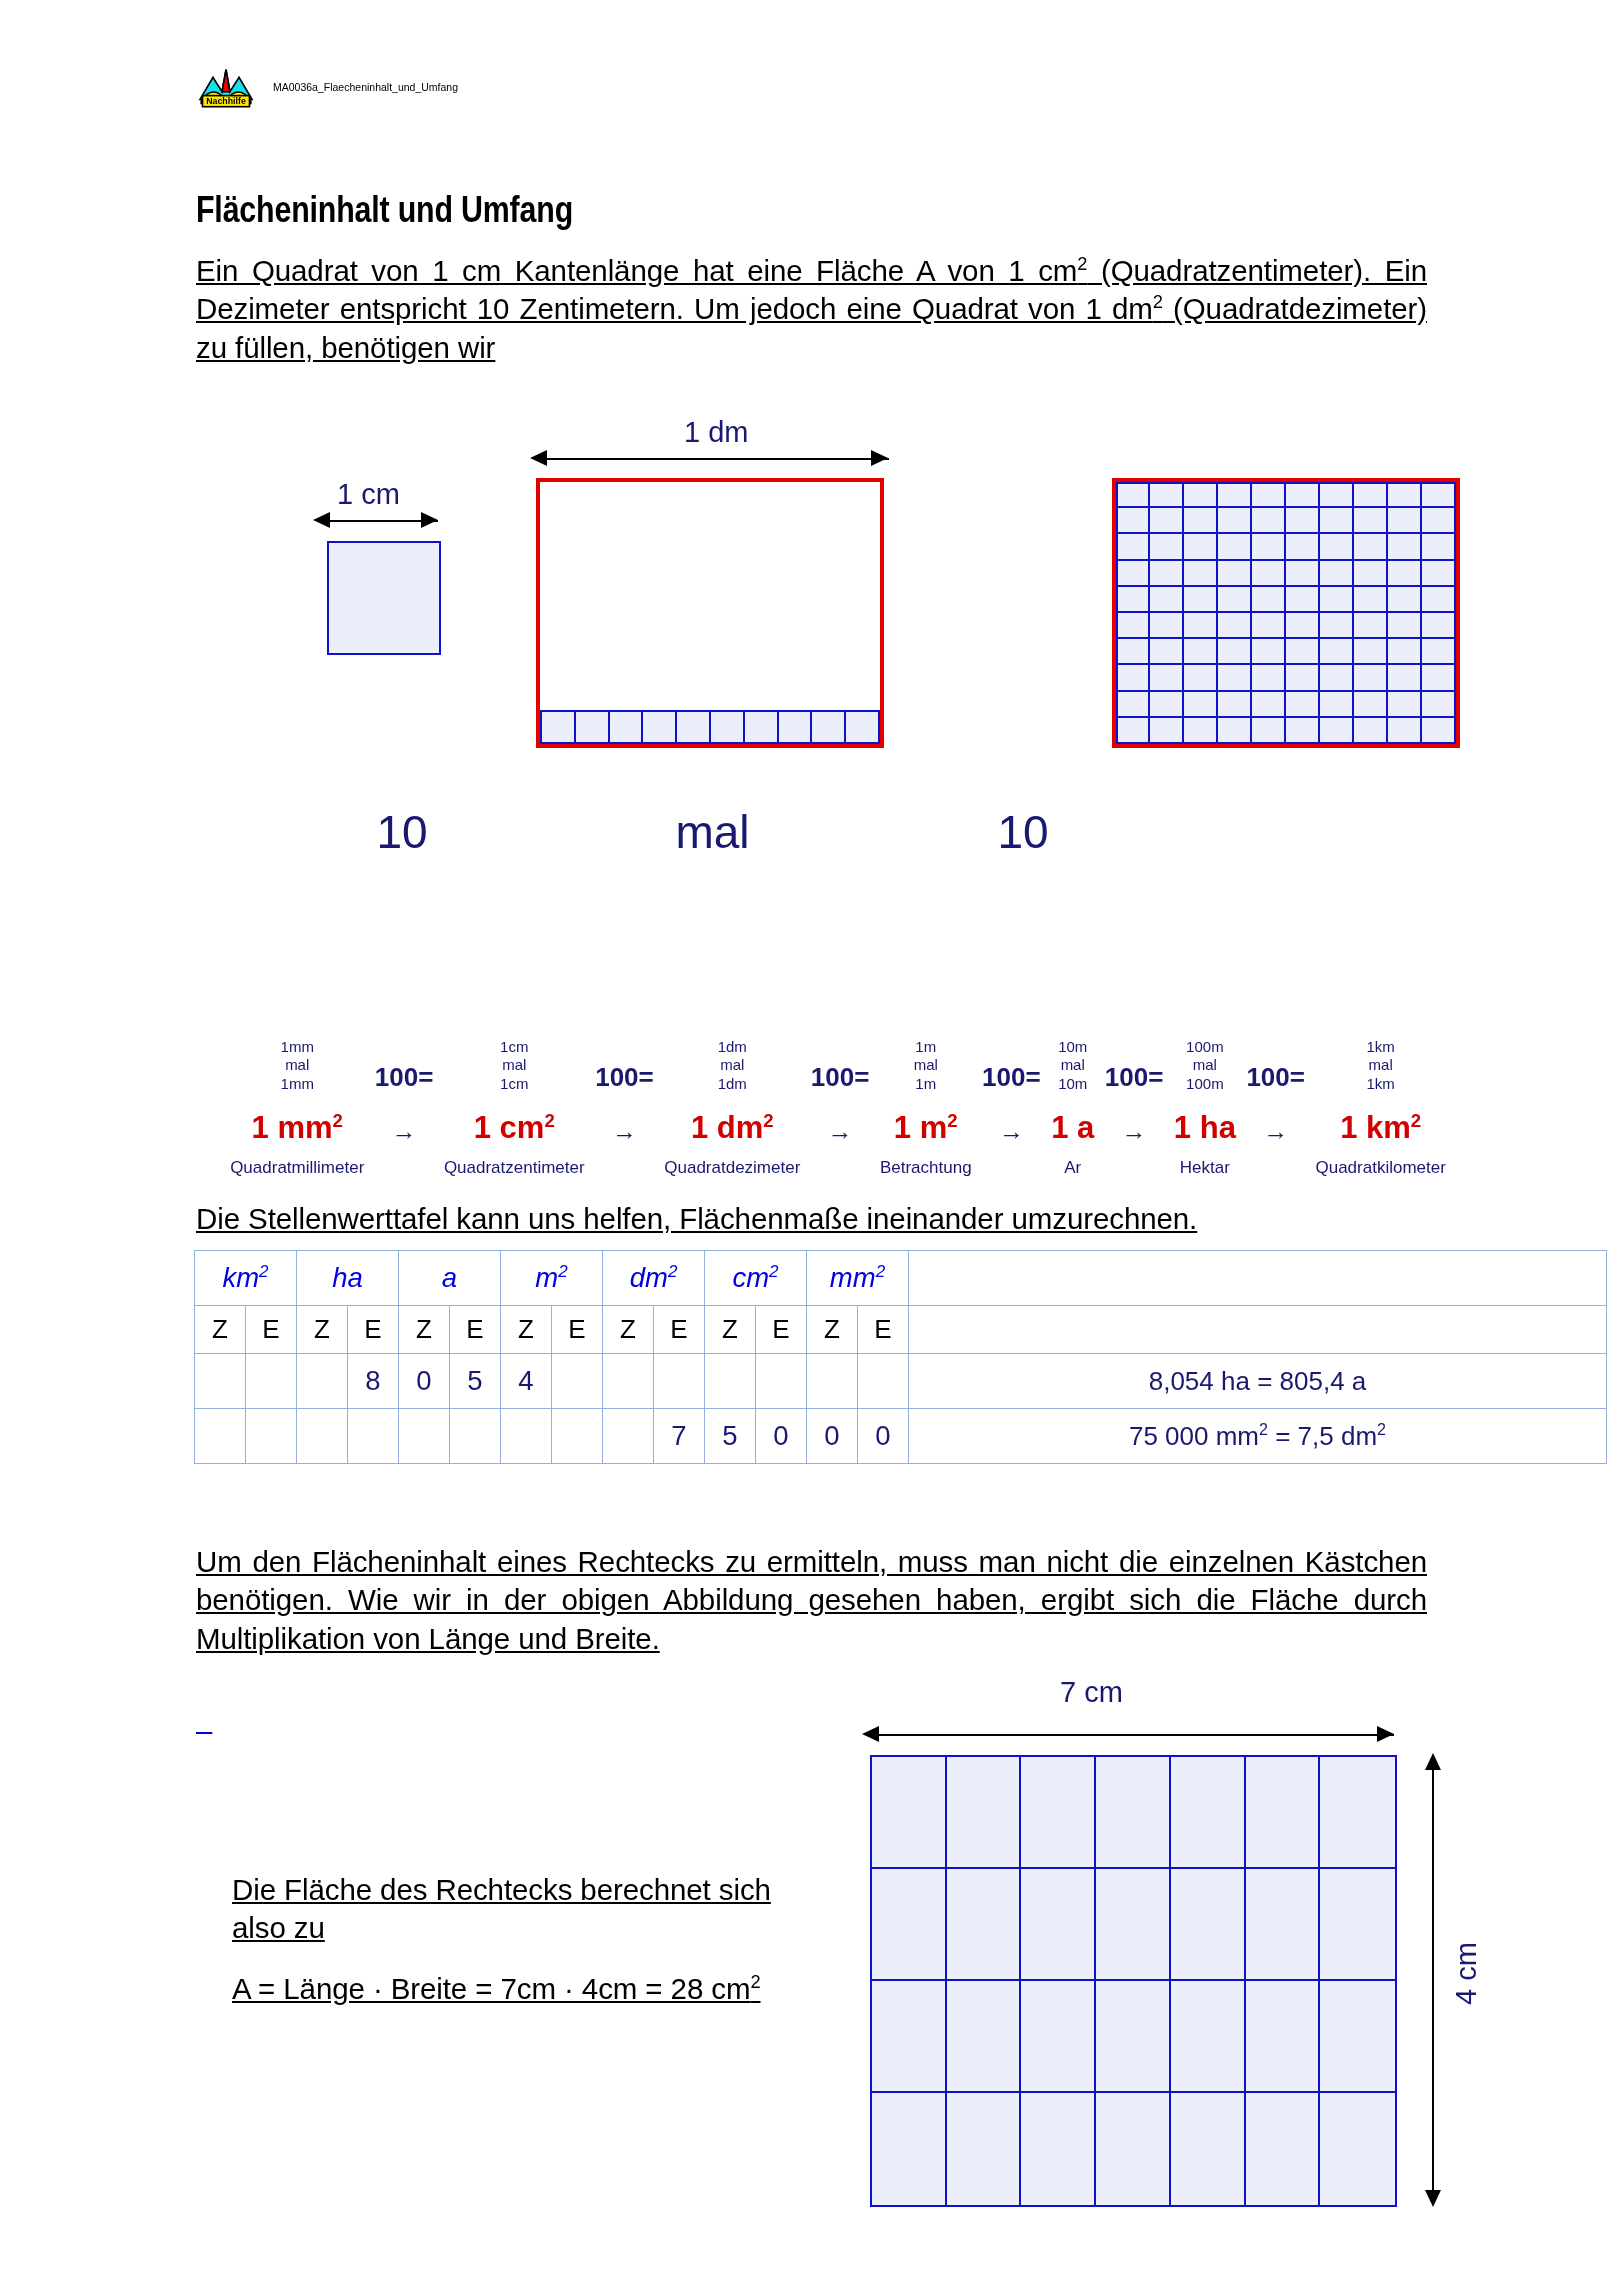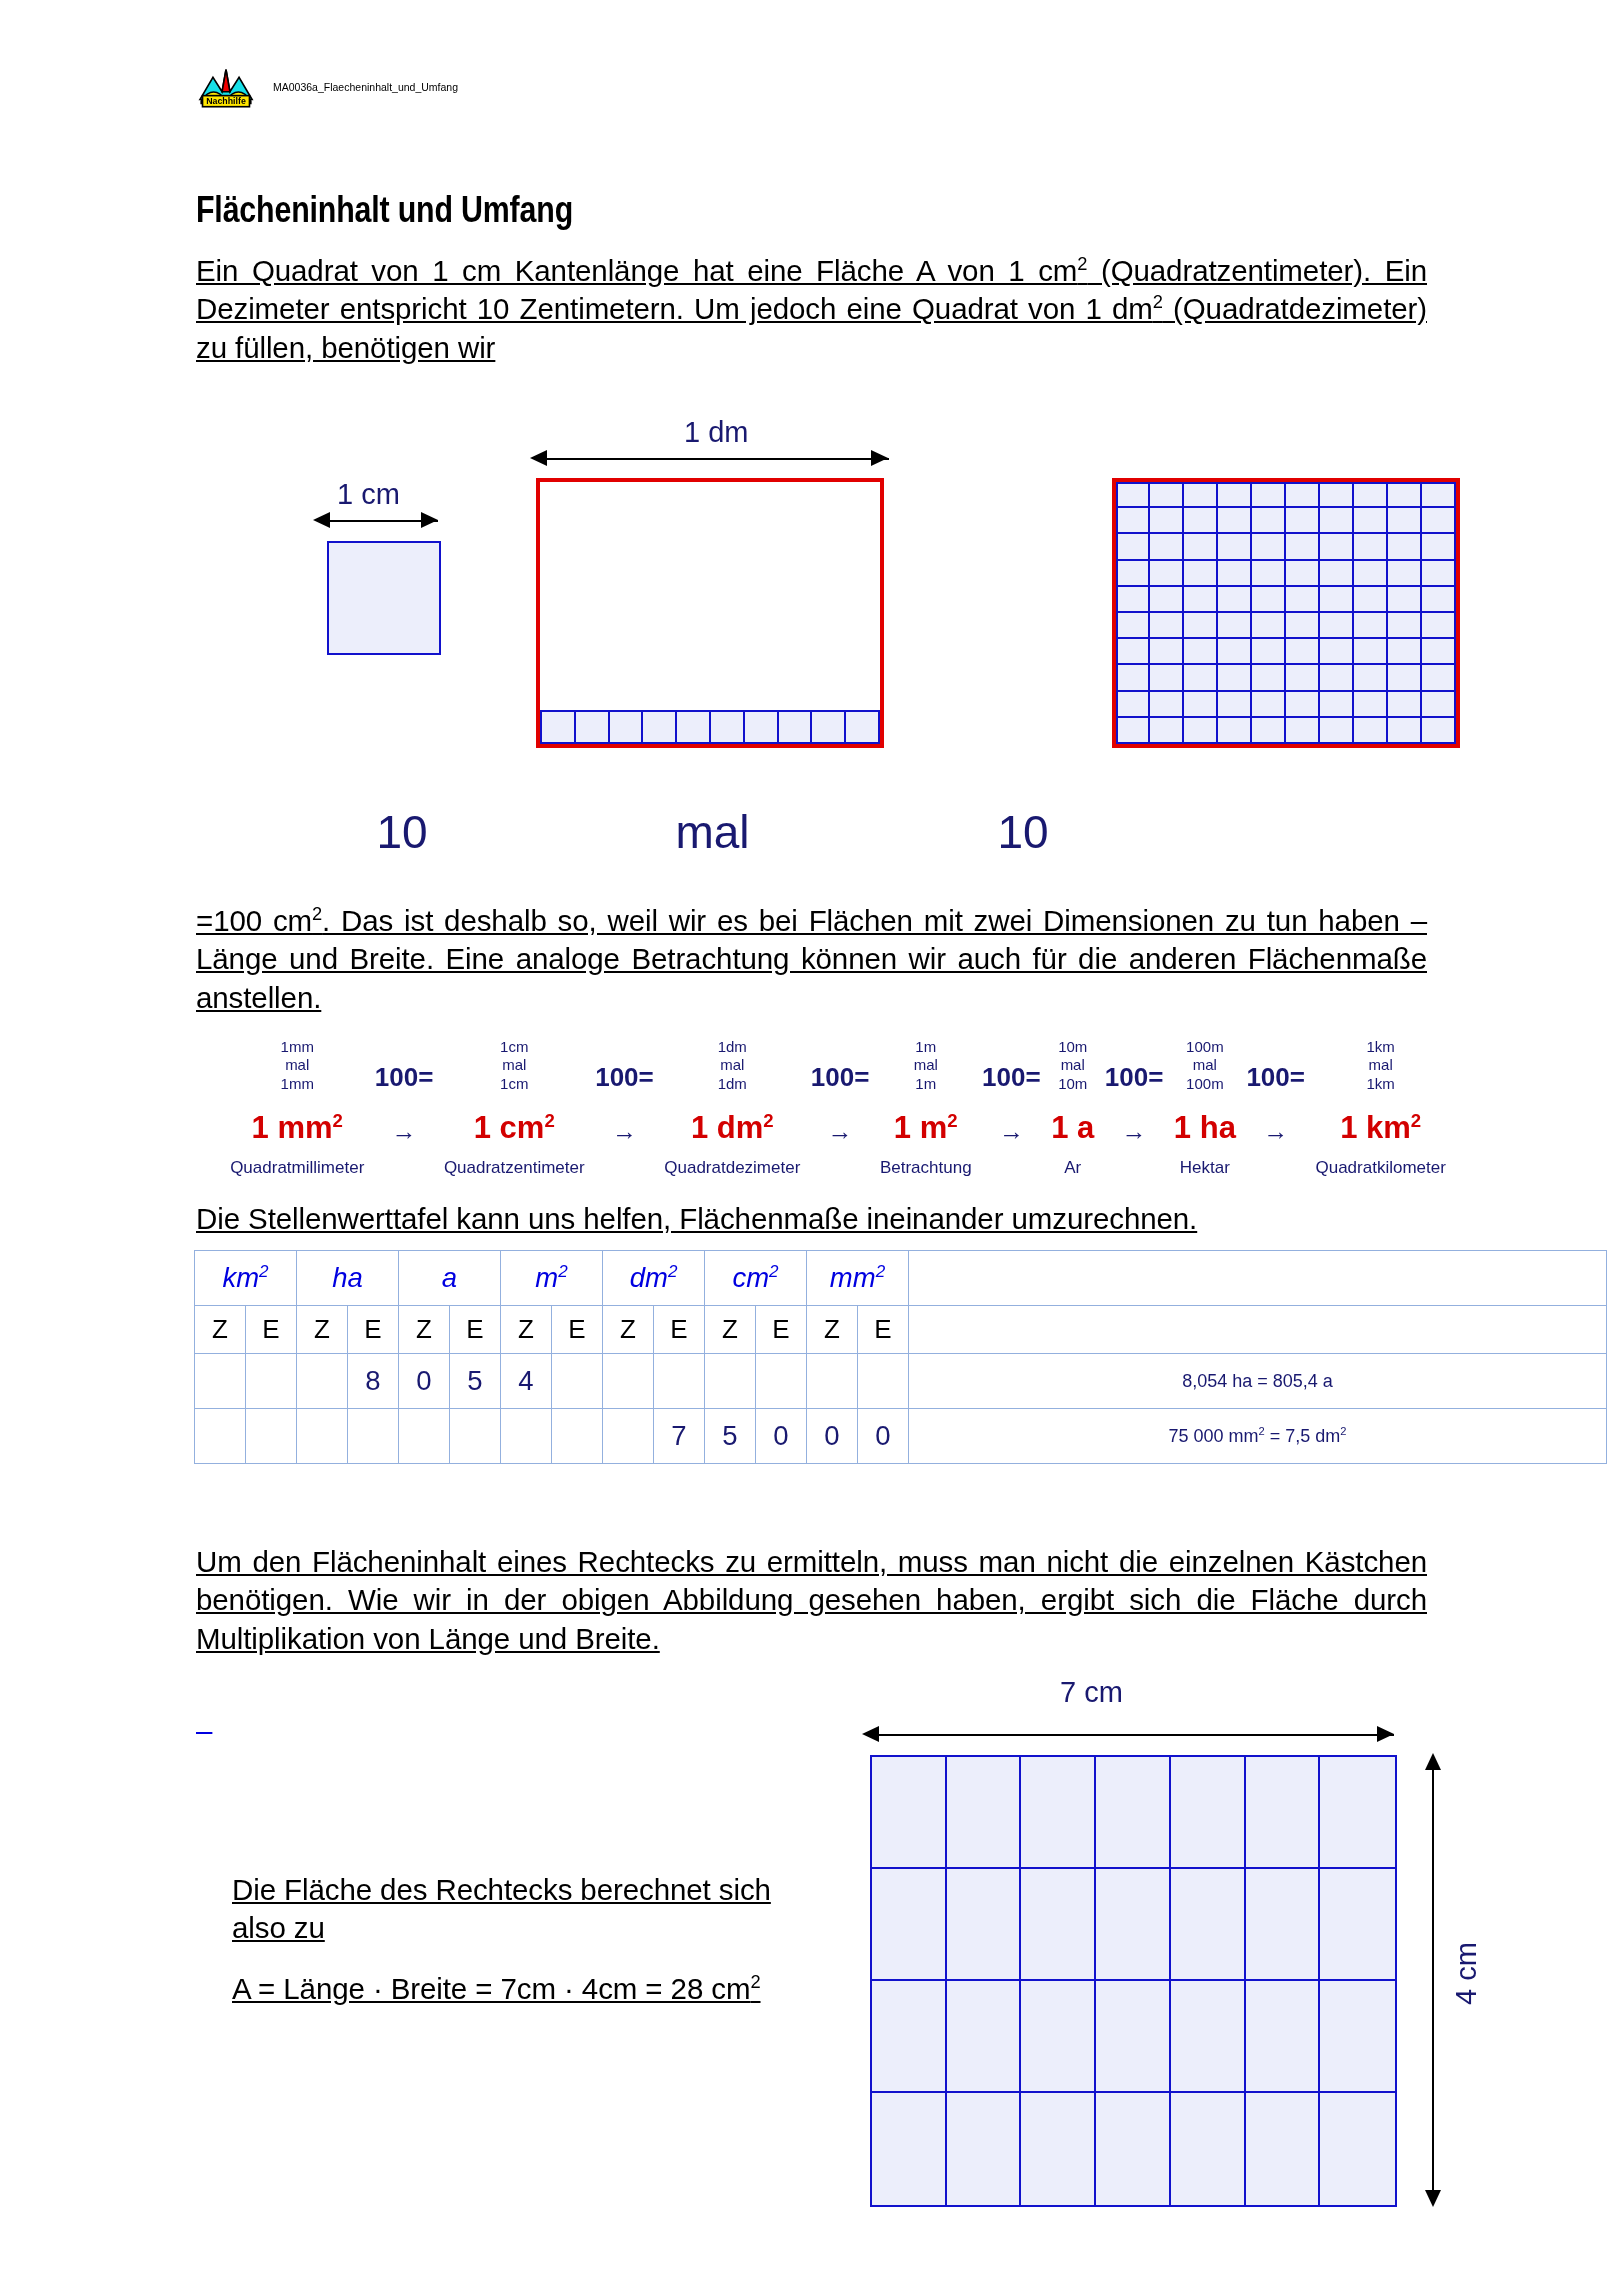--- a/index.html
+++ b/index.html
@@ -72,21 +72,21 @@
            width:1413px;table-layout:fixed;}
   #swtafel td{border:1.3px solid #93b0de;padding:0;text-align:center;
               vertical-align:middle;}
   .hrow td{height:54px;color:#0000e0;font-style:italic;font-size:27.5px;
            font-family:"Liberation Sans Narrow","Liberation Sans",sans-serif;}
   .hrow .sq{font-size:.62em;vertical-align:super;line-height:0;font-style:italic;}
   .zerow td{height:47px;color:#000;font-size:26px;
             font-family:"Liberation Sans Narrow","Liberation Sans",sans-serif;}
   .drow td{height:54px;color:#191970;font-size:27.5px;
            font-family:"Liberation Sans Narrow","Liberation Sans",sans-serif;}
-  .drow td.note{font-size:18px;text-align:left;padding-left:17px;white-space:nowrap;}
+  .drow td.note{font-size:26px;text-align:left;padding-left:17px;white-space:nowrap;}
   .drow .sq{font-size:.62em;vertical-align:super;line-height:0;}
 
   
   .dash{color:#0000e0;font-size:29.5px;position:absolute;}
 
   
   #fig2{position:absolute;left:844px;top:1676px;}
   .vlabel{color:#191970;font-size:29px;white-space:nowrap;
           font-family:"Liberation Sans Narrow","Liberation Sans",sans-serif;
           transform:rotate(-90deg);transform-origin:center center;}
@@ -258,23 +258,20 @@
   </div>
 
   <div class="mulrow">
     <div style="display:flex;">
       <div style="width:412px;text-align:center;">10</div>
       <div style="width:209px;text-align:center;">mal</div>
       <div style="width:412px;text-align:center;">10</div>
     </div>
   </div>
 
-  <div class="blk para" style="left:196px;top:902px;width:1231px;">
-    <span class="nb"><span>=100 cm</span><span class="sq">2</span></span><span>. Das ist deshalb so, weil wir es bei Flächen mit zwei Dimensionen zu tun haben – Länge und Breite. Eine analoge Betrachtung können wir auch für die anderen Flächenmaße anstellen.</span>
-  </div>
 
   <div id="chain">
       <div class="chain-step">
         <div class="frac">
           <div>1mm</div>
           <div>mal</div>
           <div>1mm</div>
         </div>
         <div class="unit"><span>1 mm</span><span class="sq">2</span></div>
         <div class="uname">Quadratmillimeter</div>

